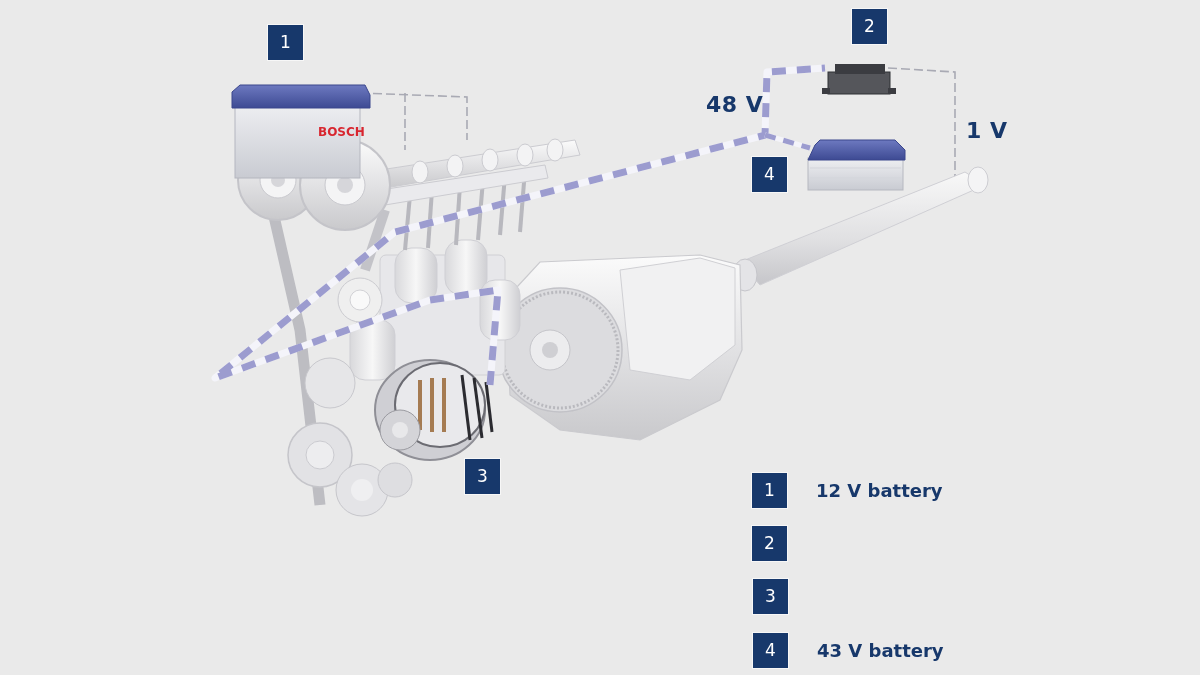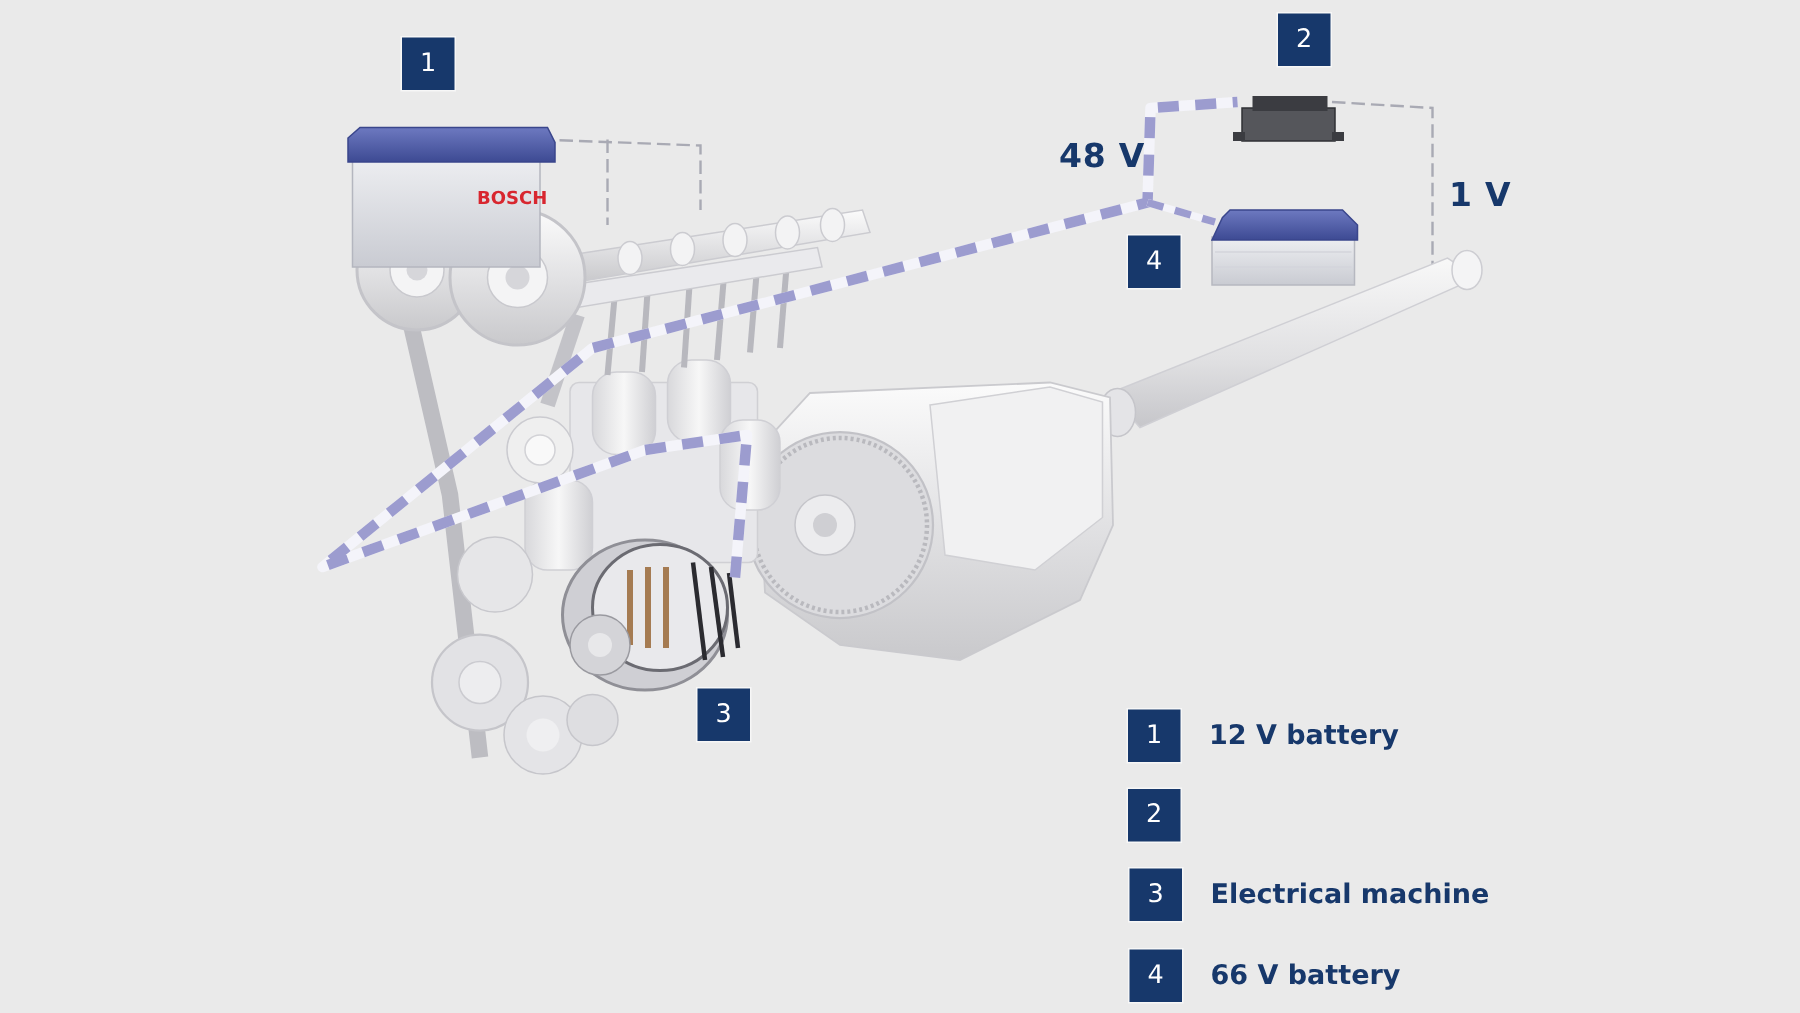--- a/index.html
+++ b/index.html
@@ -31,21 +31,21 @@
       font-size: 22px;
       letter-spacing: 0.5px;
     }
     .legend { position: absolute; left: 752px; top: 473px; }
     .legend-row {
       position: absolute; left: 0; height: 35px;
       display: flex; align-items: center; white-space: nowrap;
     }
     .legend-row .badge { position: static; flex: 0 0 auto; }
     .legend-label {
-      margin-left: 19px;
+      margin-left: 29px;
       color: #17386b;
       font-family: "DejaVu Sans", sans-serif;
       font-weight: bold;
       font-size: 18px;
     }
   </style>
 </head>
 <body>
 
 <div class="stage">
@@ -206,21 +206,20 @@
   <div class="legend">
     <div class="legend-row" style="top:0px;">
       <div class="badge">1</div>
       <span class="legend-label">12 V battery</span>
     </div>
     <div class="legend-row" style="top:53px;">
       <div class="badge">2</div>
     </div>
     <div class="legend-row" style="top:106px; left:1px;">
       <div class="badge">3</div>
-      <span class="legend-label">Electrical machine</span>
     </div>
     <div class="legend-row" style="top:160px; left:1px;">
       <div class="badge">4</div>
-      <span class="legend-label">66 V battery</span>
+      <span class="legend-label">43 V battery</span>
     </div>
   </div>
 
 </div>
 
 </body></html>

